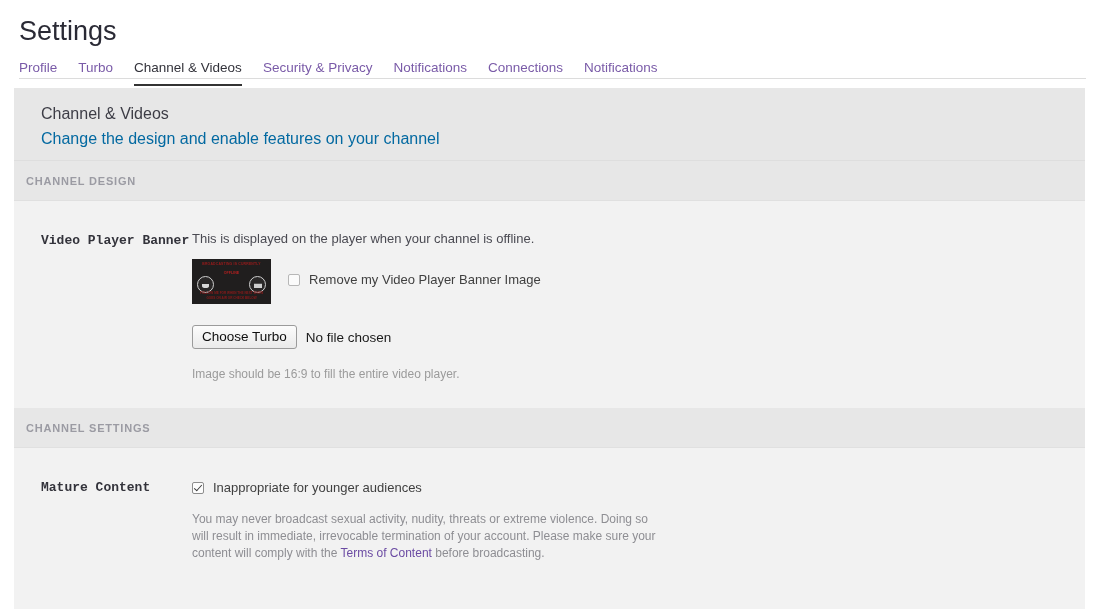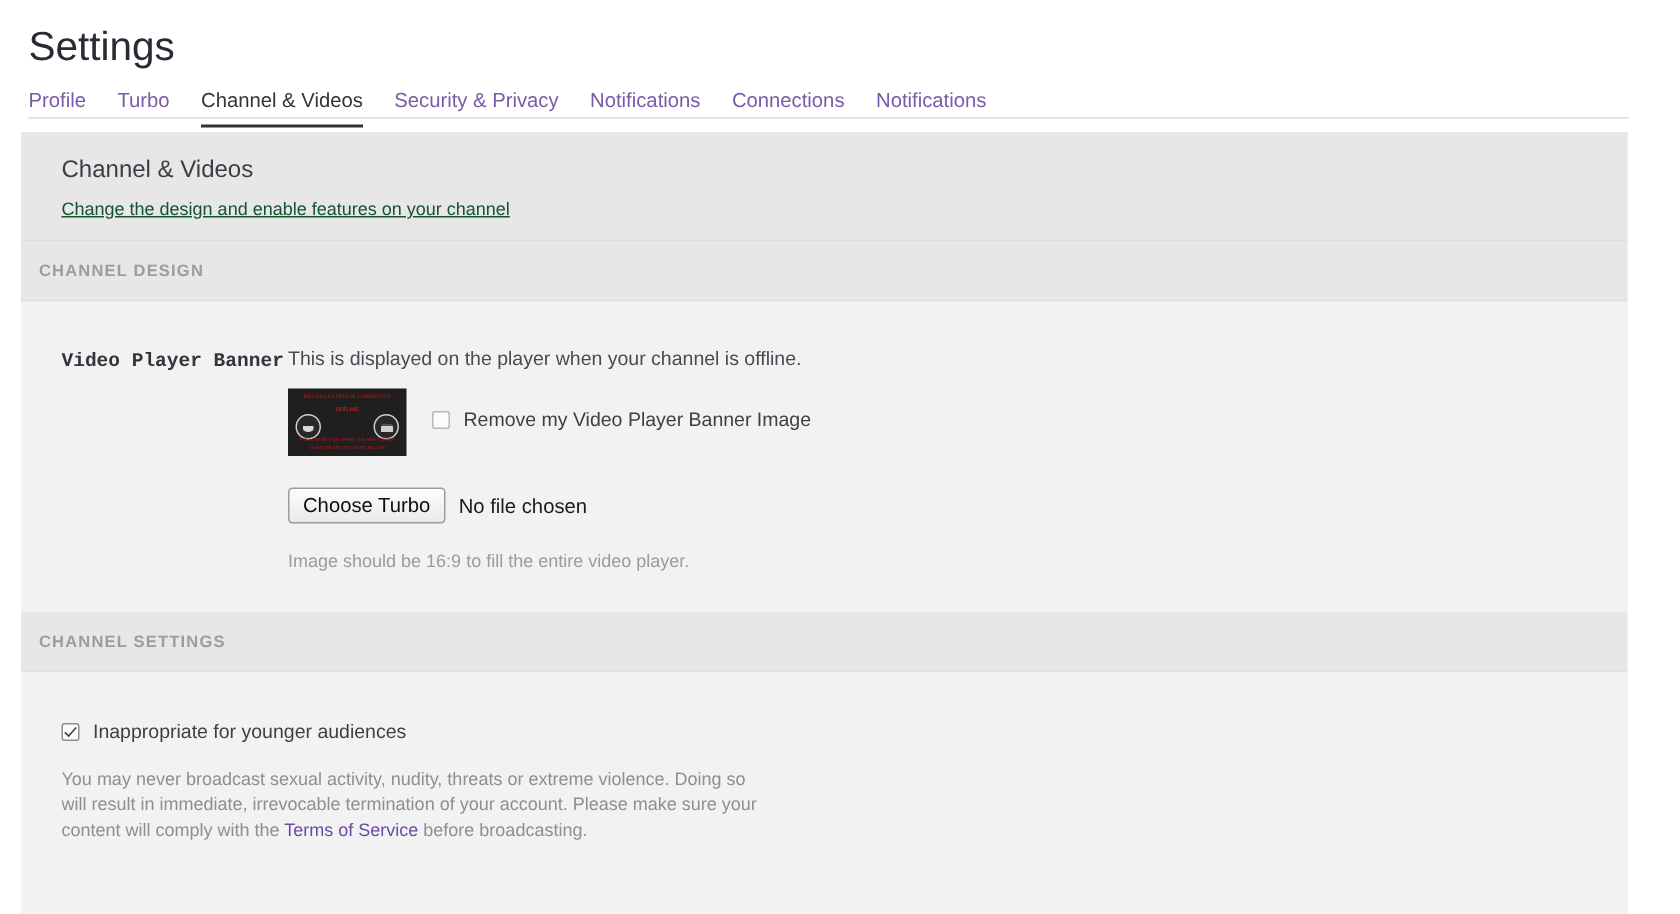--- a/index.html
+++ b/index.html
@@ -82,24 +82,23 @@
   }
   .panel-header h2 {
     margin: 0;
     font-size: 16px;
     font-weight: 400;
     color: #3d3d46;
     line-height: 20px;
   }
   .panel-header p {
     margin: 8px 0 0 0;
-    font-size: 12px;
-    color: #14532d;
+    font-size: 16px;
+    color: #0369a1;
     line-height: 14px;
-    text-decoration: underline;
   }
 
   .section-band {
     background: #e7e7e7;
     padding: 14px 0 13px 12px;
     font-size: 11px;
     font-weight: bold;
     letter-spacing: 0.8px;
     color: #9b9ba3;
     border-bottom: 1px solid #e0e0e0;
@@ -362,25 +361,26 @@
         <span class="file-status">No file chosen</span>
       </div>
 
       <div class="hint">Image should be 16:9 to fill the entire video player.</div>
     </div>
   </div>
 
   <div class="section-band">CHANNEL SETTINGS</div>
 
   <div class="section-body">
+    <div class="field-label">Mature Content</div>
     <div class="field-body mature-body">
       <div class="mature-cb-row">
         <span class="checkbox checked"></span>
         <span class="cb-label">Inappropriate for younger audiences</span>
       </div>
-      <div class="mature-note"><span>You may never broadcast sexual activity, nudity, threats or extreme violence. Doing so will result in immediate, irrevocable termination of your account. Please make sure your content will comply with the </span><a class="tos-link">Terms of Service</a><span> before broadcasting.</span></div>
+      <div class="mature-note"><span>You may never broadcast sexual activity, nudity, threats or extreme violence. Doing so will result in immediate, irrevocable termination of your account. Please make sure your content will comply with the </span><a class="tos-link">Terms of Content</a><span> before broadcasting.</span></div>
     </div>
   </div>
 
   <div class="panel-footer"></div>
 </div>
 
 <div class="below-rule"></div>
 
 </body></html>

